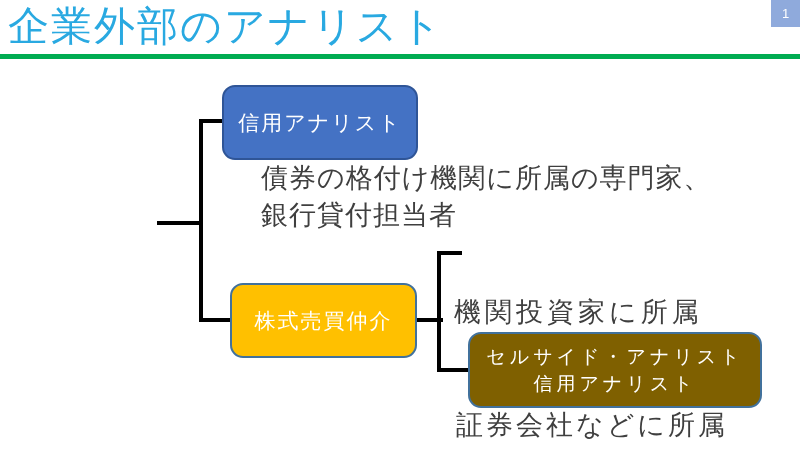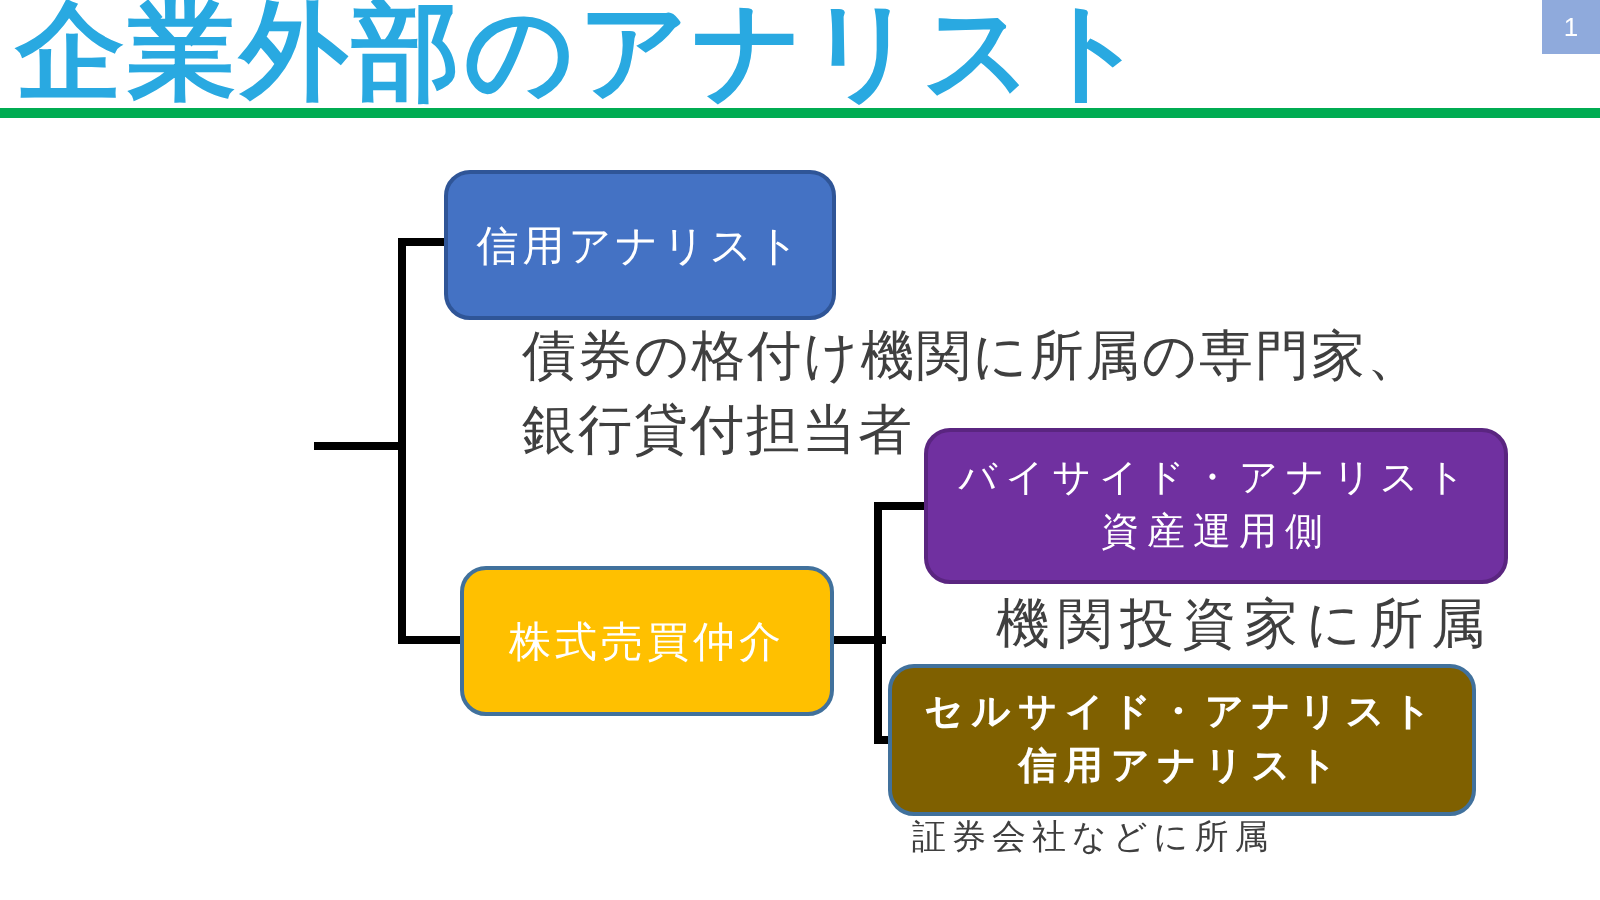--- a/index.html
+++ b/index.html
@@ -10,22 +10,22 @@
   .slide{
     position:relative;
     width:800px;height:450px;
     background:#ffffff;
     overflow:hidden;
   }
   
   .slide-title{
     position:absolute;left:8px;top:0px;
     width:740px;height:54px;
-    font-size:54px;line-height:52px;
-    font-weight:700;
+    font-size:41px;line-height:52px;
+    font-weight:400;
     letter-spacing:2px;
     color:var(--title);
     white-space:nowrap;
   }
   .title-rule{
     position:absolute;left:0;top:54px;
     width:800px;height:5px;
     background:var(--rule);
   }
   .page-badge{
@@ -70,42 +70,42 @@
     border:2px solid #41719C;
     font-size:21px;letter-spacing:2px;
   }
   .node-buyside{
     left:462px;top:214px;width:292px;height:78px;
     background:var(--buyside_box);
     border:2px solid #5A2580;
     font-size:19px;line-height:27px;letter-spacing:4px;
   }
   .node-sellside{
-    left:444px;top:332px;width:294px;height:76px;
+    left:468px;top:332px;width:294px;height:76px;
     background:var(--sellside_box);
     border:2px solid #41719C;
-    font-size:19px;line-height:27px;letter-spacing:4px;font-weight:bold;
+    font-size:19px;line-height:27px;letter-spacing:4px;
   }
   
   .note{
     position:absolute;
     color:var(--body_text);
     font-weight:300;
   }
   .note-credit{
     left:226px;top:160px;width:570px;
     font-size:27px;line-height:37px;letter-spacing:1px;margin-left:35px;
   }
   .note-buyside{
     left:454px;top:294px;
-    font-size:27px;letter-spacing:4px;white-space:nowrap;margin-left:44px;
+    font-size:27px;letter-spacing:4px;white-space:nowrap;
   }
   .note-sellside{
     left:456px;top:407px;
-    font-size:17px;letter-spacing:3px;white-space:nowrap;
+    font-size:27px;letter-spacing:3px;white-space:nowrap;
   }
 </style>
 </head>
 <body>
 
 <div class="slide">
 
   <div class="slide-title">企業外部のアナリスト</div>
   <div class="title-rule"></div>
   <div class="page-badge">1</div>
@@ -122,24 +122,20 @@
 
 
   <div class="node node-credit">
     <div class="ln">信用アナリスト</div>
   </div>
 
   <div class="node node-equity">
     <div class="ln">株式売買仲介</div>
   </div>
 
-  <div class="node node-buyside">
-    <div class="ln">バイサイド・アナリスト</div>
-    <div class="ln">資産運用側</div>
-  </div>
 
   <div class="node node-sellside">
     <div class="ln">セルサイド・アナリスト</div>
     <div class="ln">信用アナリスト</div>
   </div>
 
   <div class="note note-credit">
     <div>債券の格付け機関に所属の専門家、</div>
     <div>銀行貸付担当者</div>
   </div>

